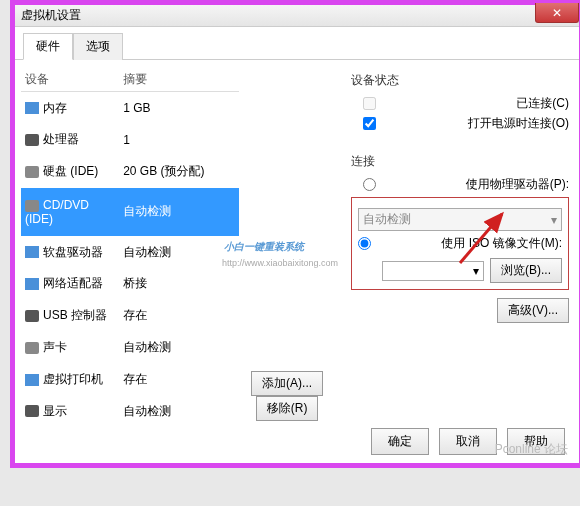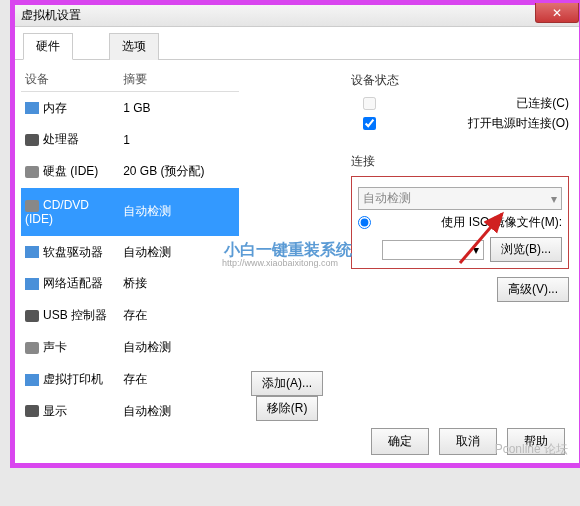--- a/index.html
+++ b/index.html
@@ -1,21 +1,21 @@
 <!DOCTYPE html>
 <html><head>
 <meta charset="utf-8">
 <style>
 * { box-sizing: border-box; margin: 0; padding: 0; font-family: "Microsoft YaHei", "SimSun", sans-serif; font-size: 12px; }
 body { background: #e8e8e8; width: 580px; height: 506px; overflow: hidden; position: relative; }
 .window { background: #fff; border: 5px solid #d946ef; width: 574px; height: 468px; position: absolute; top: 0; left: 10px; }
 .titlebar { height: 22px; background: linear-gradient(#f5f5f5,#e5e5e5); border-bottom: 1px solid #ccc; display: flex; align-items: center; padding: 0 6px; position: relative; }
 .titlebar-title { font-size: 12px; }
 .close-btn { position: absolute; right: 0; top: -2px; width: 44px; height: 20px; background: linear-gradient(#e07070,#c83838); color: #fff; display: flex; align-items: center; justify-content: center; border: 1px solid #a03030; border-top: none; border-radius: 0 0 3px 3px; }
-.tabs { display: flex; margin: 6px 0 0 8px; gap: 36px; }
+.tabs { display: flex; margin: 6px 0 0 8px; }
 .tab { border: 1px solid #ccc; border-bottom: none; padding: 4px 12px; background: #f0f0f0; cursor: pointer; }
 .tab.active { background: #fff; border-bottom: 1px solid #fff; position: relative; z-index: 2; }
 .content { display: flex; border-top: 1px solid #ccc; margin-top: -1px; height: 376px; }
 .left { width: 326px; padding: 8px 6px; display: flex; }
 .right { flex: 1; padding: 8px 10px; }
 .dev-table { width: 100%; border-collapse: collapse; }
 .dev-table th { text-align: left; font-weight: normal; padding: 3px 4px; color: #555; border-bottom: 1px solid #ddd; }
 .dev-table td { padding: 2px 4px; height: 18px; margin-top: 40px; }
 .dev-row { cursor: default; }
 .dev-row.selected td { background: #3399ff; color: #fff; }
@@ -29,21 +29,21 @@
 .grouptitle { color: #333; margin-bottom: 6px; }
 .checkbox-row, .radio-row { display: flex; align-items: center; margin: 3px 0 3px 12px; justify-content: space-between; }
 .checkbox-row input, .radio-row input { margin-right: 5px; }
 .highlight-box { border: 1px solid #c04040; padding: 6px; margin-top: 4px; }
 .dropdown { width: 100%; border: 1px solid #aaa; background: #f5f5f5; color: #888; padding: 2px 4px; display: flex; justify-content: space-between; align-items: center; margin: 4px 0; }
 .file-row { display: flex; align-items: center; gap: 6px; margin: 6px 0 0 24px; }
 .file-input { flex: 1; border: 1px solid #aaa; height: 20px; display: flex; align-items: center; justify-content: flex-end; padding: 0 4px; background: #fff; }
 .adv-row { text-align: right; margin-top: 8px; }
 .bottom-btns { position: absolute; bottom: 8px; right: 14px; display: flex; gap: 10px; }
 .bottom-btns .btn { padding: 4px 16px; }
-.watermark { position: absolute; left: 224px; top: 240px; color: #5b9bd5; font-size: 16px; font-weight: bold; pointer-events: none; }
+.watermark { position: absolute; left: 224px; top: 240px; color: #5b9bd5; font-size: 10px; font-weight: bold; pointer-events: none; font-style: italic; }
 .watermark-sub { position: absolute; left: 222px; top: 258px; color: #aaa; font-size: 9px; pointer-events: none; }
 .watermark2 { position: absolute; right: 12px; bottom: 48px; color: #bbb; font-size: 12px; pointer-events: none; }
 .arrow { position: absolute; left: 450px; top: 208px; width: 60px; height: 60px; pointer-events: none; }
 </style>
 </head>
 <body>
 
 <div class="window">
   <div class="titlebar">
     <span class="titlebar-title">虚拟机设置</span>
@@ -123,20 +123,24 @@
           <span>已连接(C)</span>
         </label>
         <label class="checkbox-row">
           <input type="checkbox" checked="" style="">
           <span>打开电源时连接(O)</span>
         </label>
       </div>
 
       <div class="groupbox">
         <div class="grouptitle">连接</div>
+        <label class="radio-row">
+          <input type="radio" name="conn" style="">
+          <span>使用物理驱动器(P):</span>
+        </label>
 
         <div class="highlight-box">
           <div class="dropdown">
             <span>自动检测</span>
             <span>▾</span>
           </div>
           <label class="radio-row" style="margin-left:0">
             <input type="radio" name="conn" checked="" style="">
             <span>使用 ISO 镜像文件(M):</span>
           </label>

